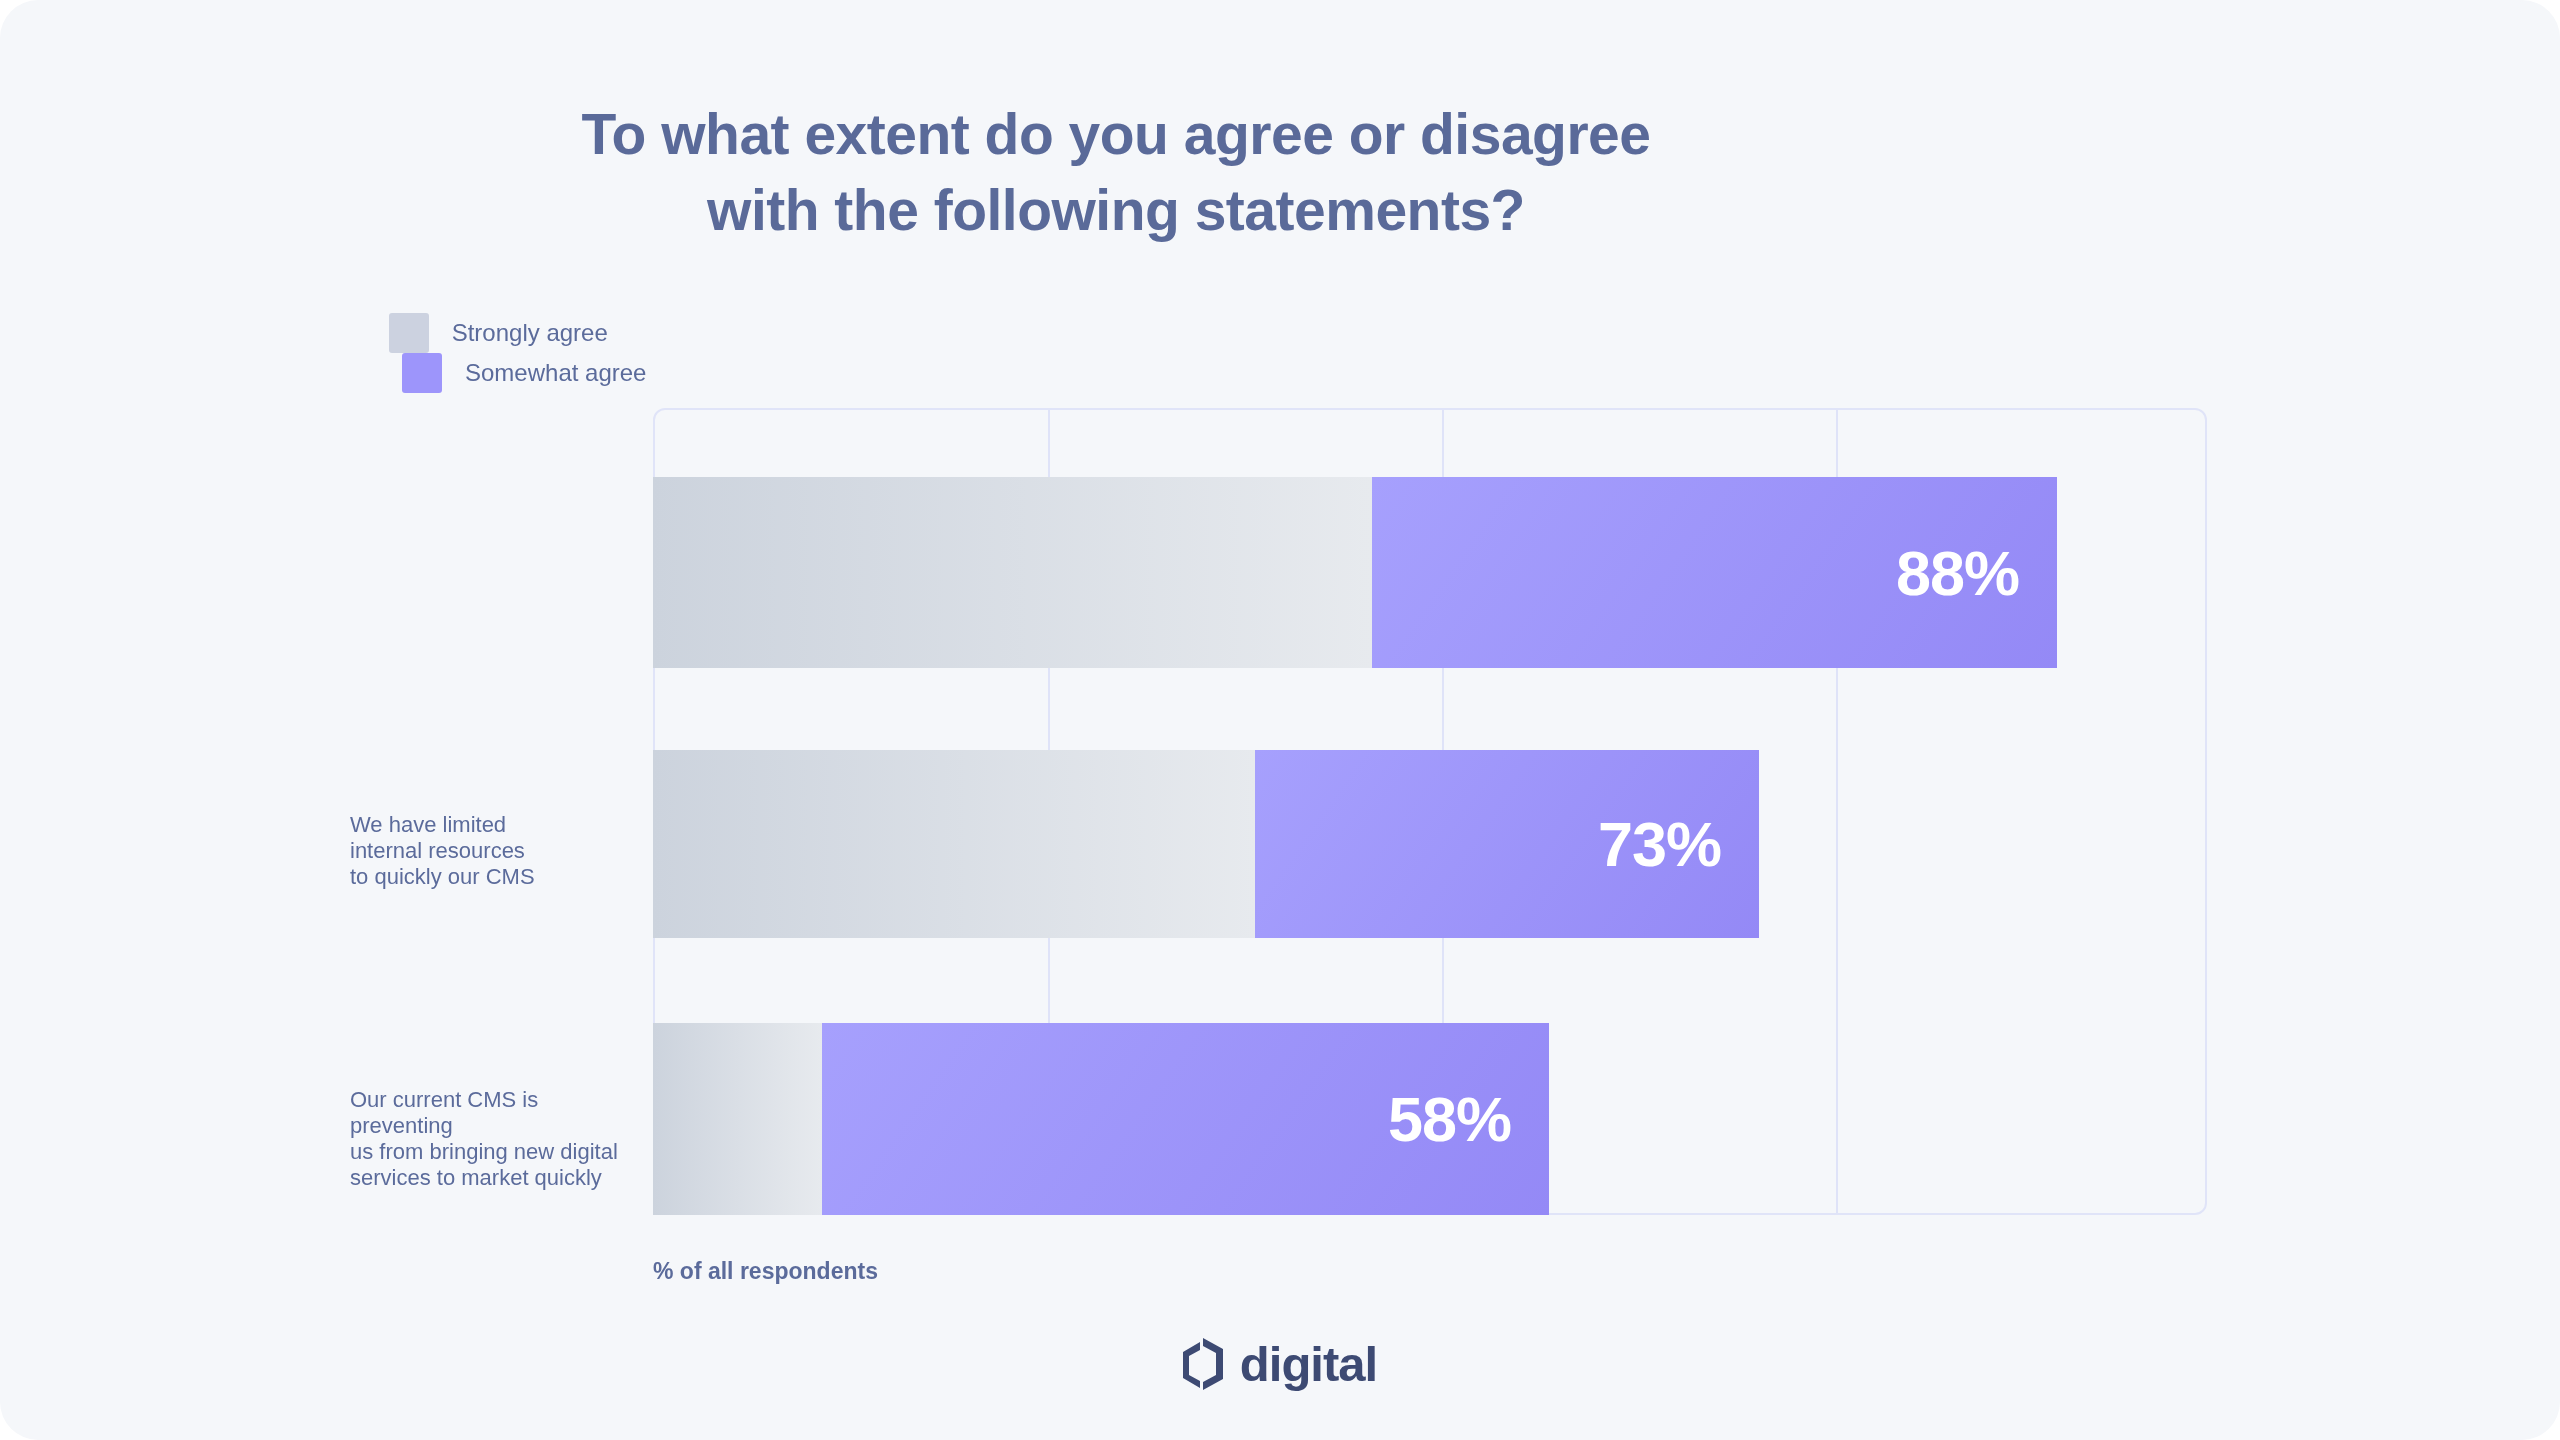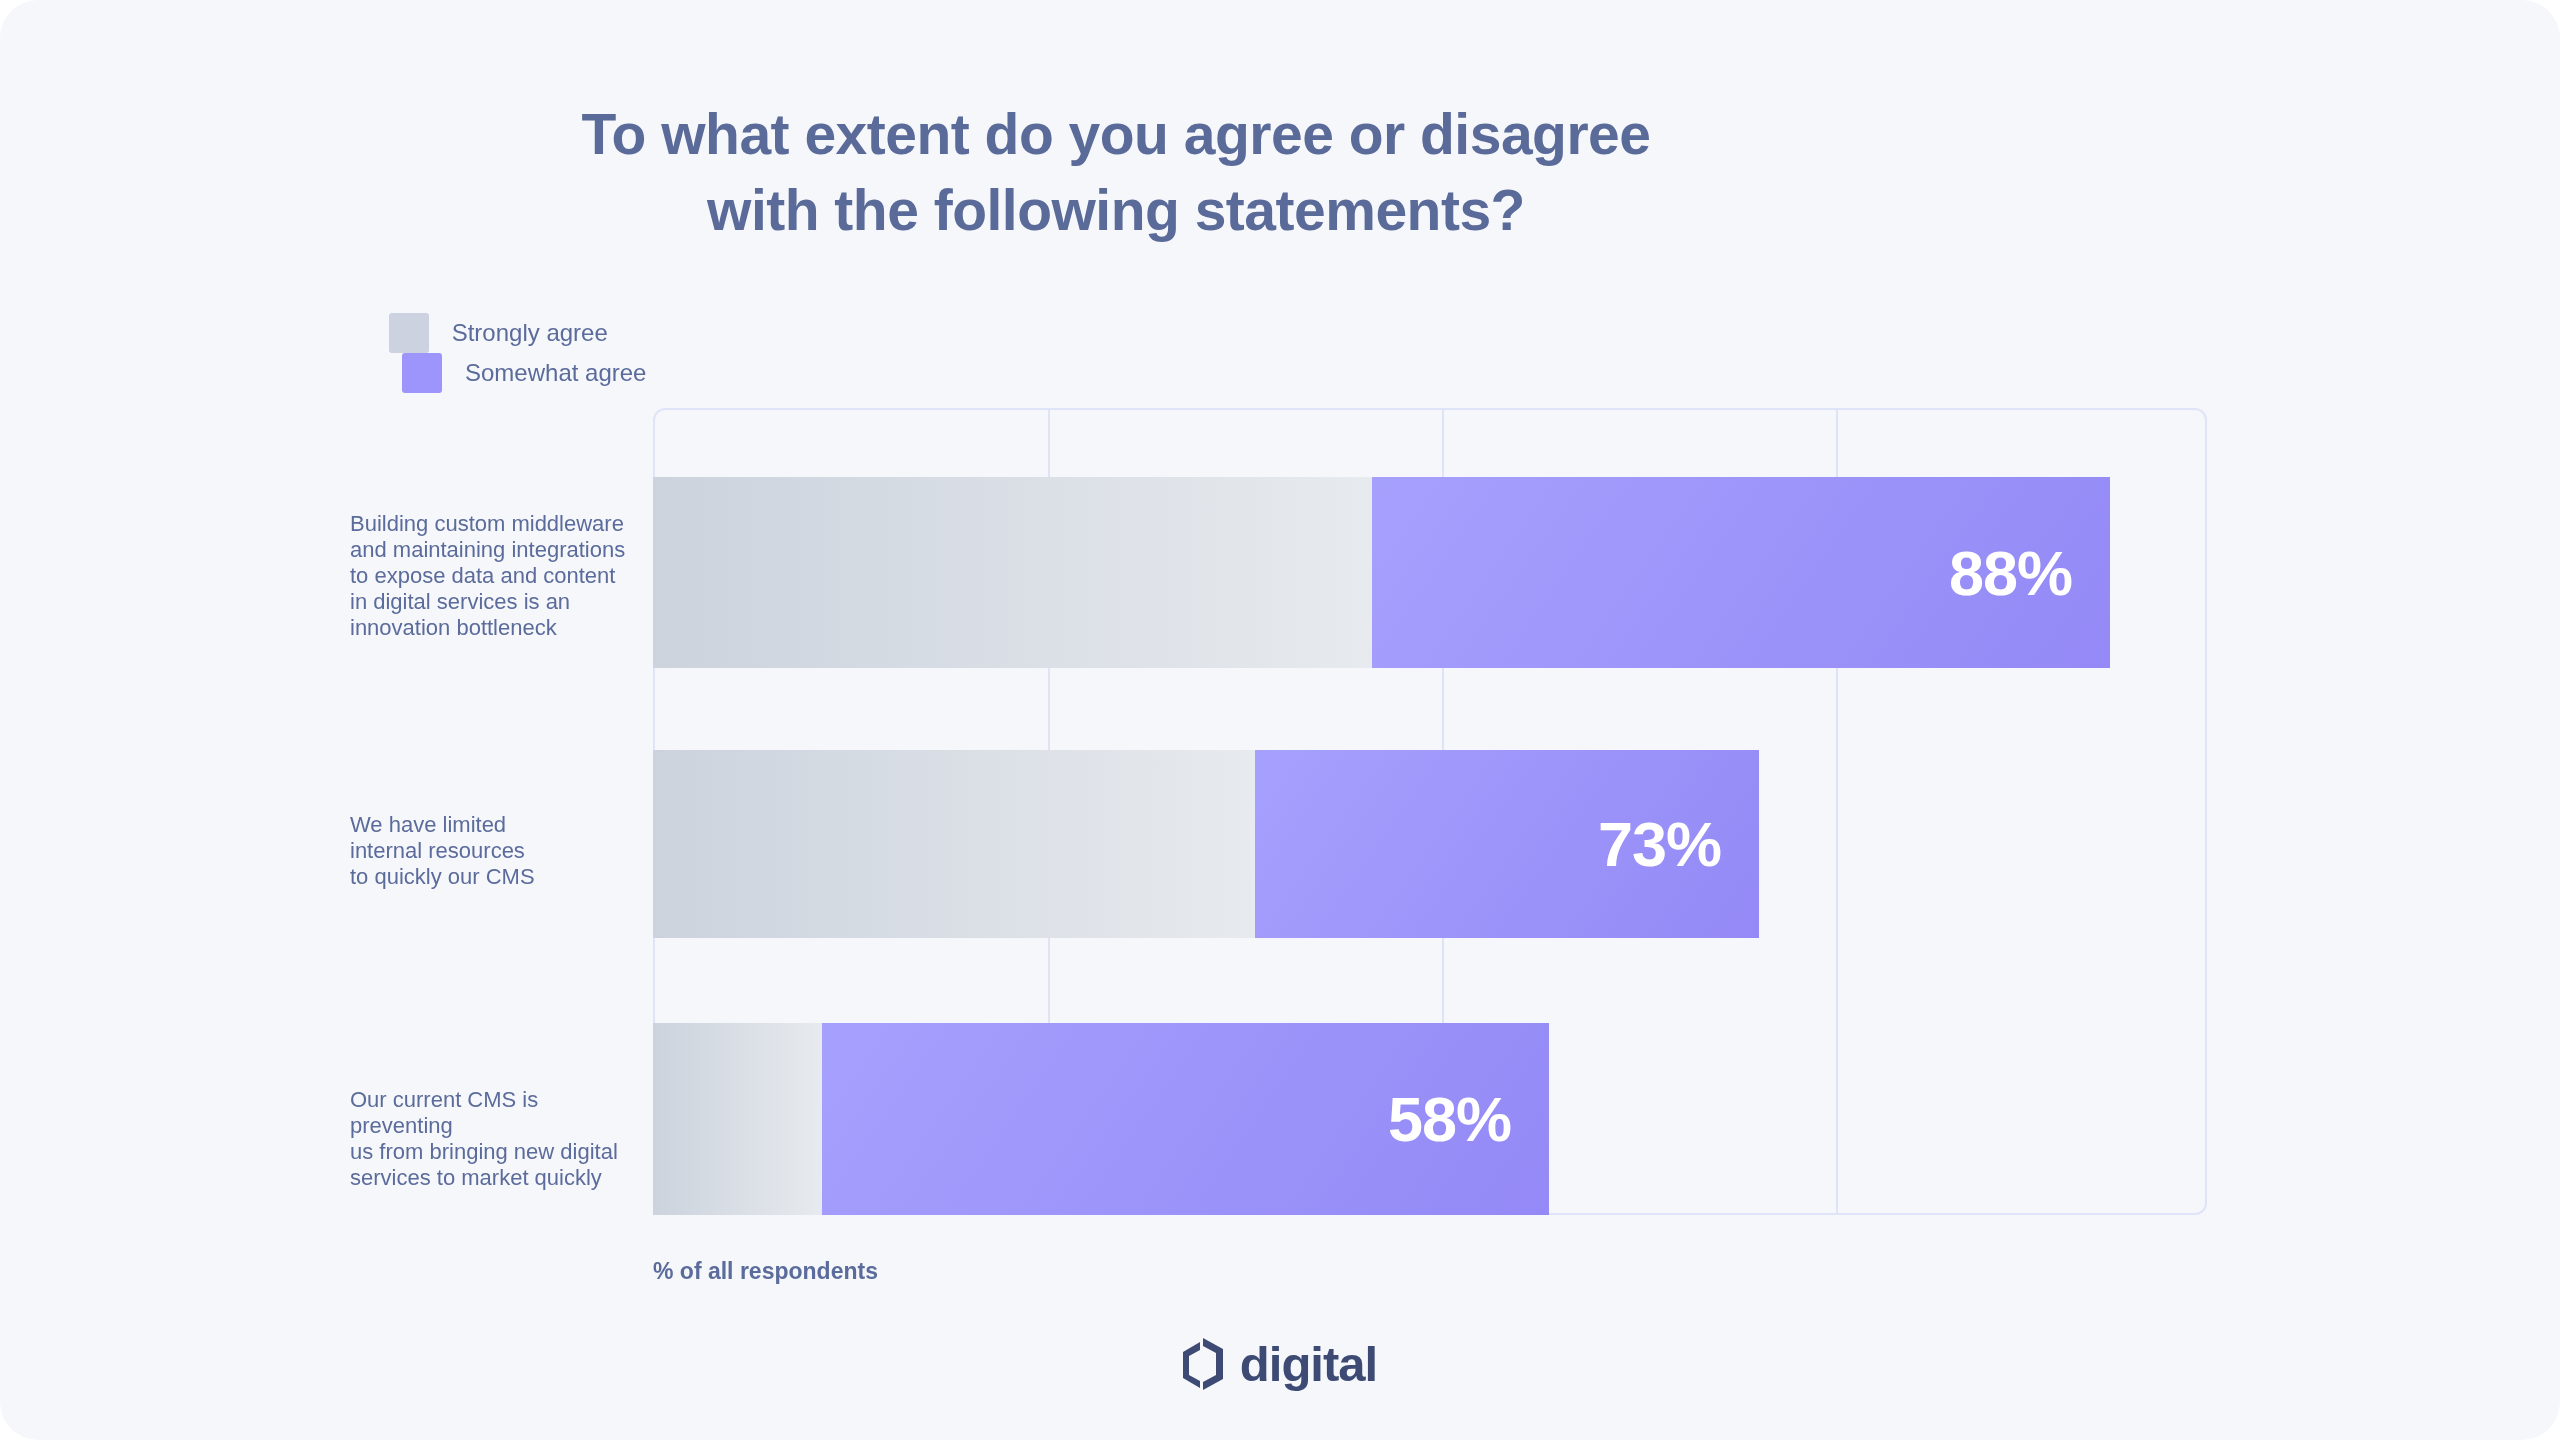--- a/index.html
+++ b/index.html
@@ -205,48 +205,41 @@
       <span class="gridline" style="left:393px;"></span>
       <span class="gridline" style="left:787px;"></span>
       <span class="gridline" style="left:1181px;"></span>
     </div>
   </div>
 
   <div class="bars-layer">
 
     <div class="bar-row" style="top:69px; height:191px; width:1404px;">
       <div class="seg-gray" style="width:719px;"></div>
-      <div class="seg-purple" style="width:738px;">
+      <div class="seg-purple" style="width:685px;">
         <span class="bar-value">88%</span>
       </div>
     </div>
 
     <div class="bar-row" style="top:342px; height:188px; width:1133px;">
       <div class="seg-gray" style="width:602px;"></div>
       <div class="seg-purple" style="width:504px;">
         <span class="bar-value">73%</span>
       </div>
     </div>
 
     <div class="bar-row" style="top:615px; height:192px; width:936px;">
       <div class="seg-gray" style="width:169px;"></div>
       <div class="seg-purple" style="width:727px;">
         <span class="bar-value">58%</span>
       </div>
     </div>
 
   </div>
 
-  <div class="cat-label" style="top:511px;">
-    <div>Building custom middleware</div>
-    <div>and maintaining integrations</div>
-    <div>to expose data and content</div>
-    <div>in digital services is an</div>
-    <div>innovation bottleneck</div>
-  </div>
 
   <div class="cat-label" style="top:812px;">
     <div>We have limited</div>
     <div>internal resources</div>
     <div>to quickly our  CMS</div>
   </div>
 
   <div class="cat-label" style="top:1087px;">
     <div>Our current CMS is preventing</div>
     <div>us from bringing new digital</div>

